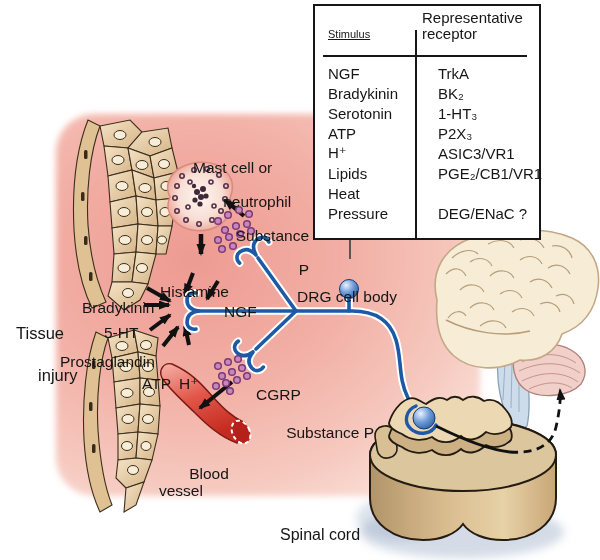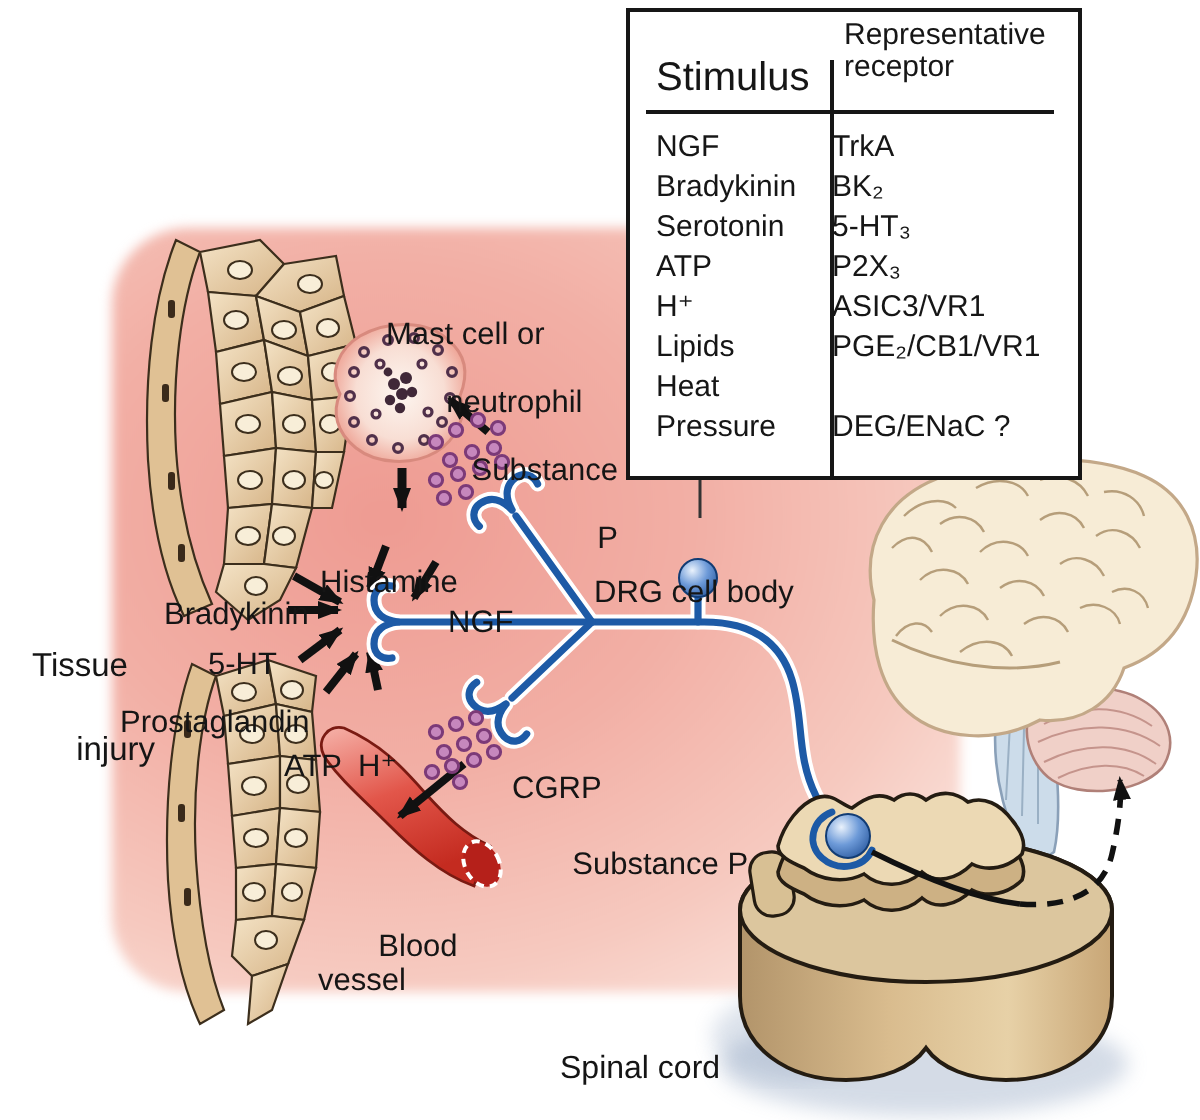--- a/index.html
+++ b/index.html
@@ -7,28 +7,28 @@
          font-family:"Liberation Sans","DejaVu Sans",sans-serif;}
   #pinkbg{position:absolute;left:56px;top:114px;width:424px;height:382px;border-radius:38px;
           background:radial-gradient(ellipse at 32% 38%, #ee9b92 0%, #f2afa5 38%, #f6c9bf 68%, #fbe4dd 90%, #fdf3ef 100%);
           filter:blur(3px);}
   #diagram-svg{position:absolute;left:0;top:0;z-index:2;}
   .label{position:absolute;z-index:4;font-size:15.5px;line-height:17px;color:#151515;white-space:pre;margin-top:28px;}
   .ctr{text-align:right;}
   
   #receptor-table{position:absolute;left:313px;top:4px;width:228px;height:236px;background:#fff;
       border:2px solid #161616;box-sizing:border-box;z-index:6;color:#161616;}
-  #receptor-table .hdr-s{position:absolute;left:13px;top:22px;font-size:20px;}
+  #receptor-table .hdr-s{position:absolute;left:13px;top:22px;font-size:11px;text-decoration:underline;}
   #receptor-table .hdr-r{position:absolute;left:107px;top:4px;font-size:15px;line-height:16px;}
   #col-divider{position:absolute;left:100px;top:24px;bottom:0;width:1.5px;background:#161616;}
   #hdr-rule{position:absolute;left:8px;right:12px;top:49px;height:1.5px;background:#161616;}
   #tbl-rows{position:absolute;left:0;right:0;top:57px;}
   .trow{display:flex;height:20px;align-items:center;font-size:15px;}
   .cell-s{padding-left:13px;width:87px;flex:none;}
-  .cell-r{padding-left:1px;}
+  .cell-r{padding-left:23px;}
 </style>
 </head>
 <body>
 
 <div id="stage">
 
   <div id="pinkbg"></div>
 
   <svg id="diagram-svg" width="600" height="560" viewBox="0 0 600 560">
     <defs>
@@ -342,21 +342,21 @@
       <div class="trow">
         <div class="cell-s">NGF</div>
         <div class="cell-r">TrkA</div>
         </div>
       <div class="trow">
         <div class="cell-s">Bradykinin</div>
         <div class="cell-r">BK₂</div>
         </div>
       <div class="trow">
         <div class="cell-s">Serotonin</div>
-        <div class="cell-r">5-HT₃</div>
+        <div class="cell-r">1-HT₃</div>
         </div>
       <div class="trow">
         <div class="cell-s">ATP</div>
         <div class="cell-r">P2X₃</div>
         </div>
       <div class="trow">
         <div class="cell-s">H⁺</div>
         <div class="cell-r">ASIC3/VR1</div>
         </div>
       <div class="trow">

